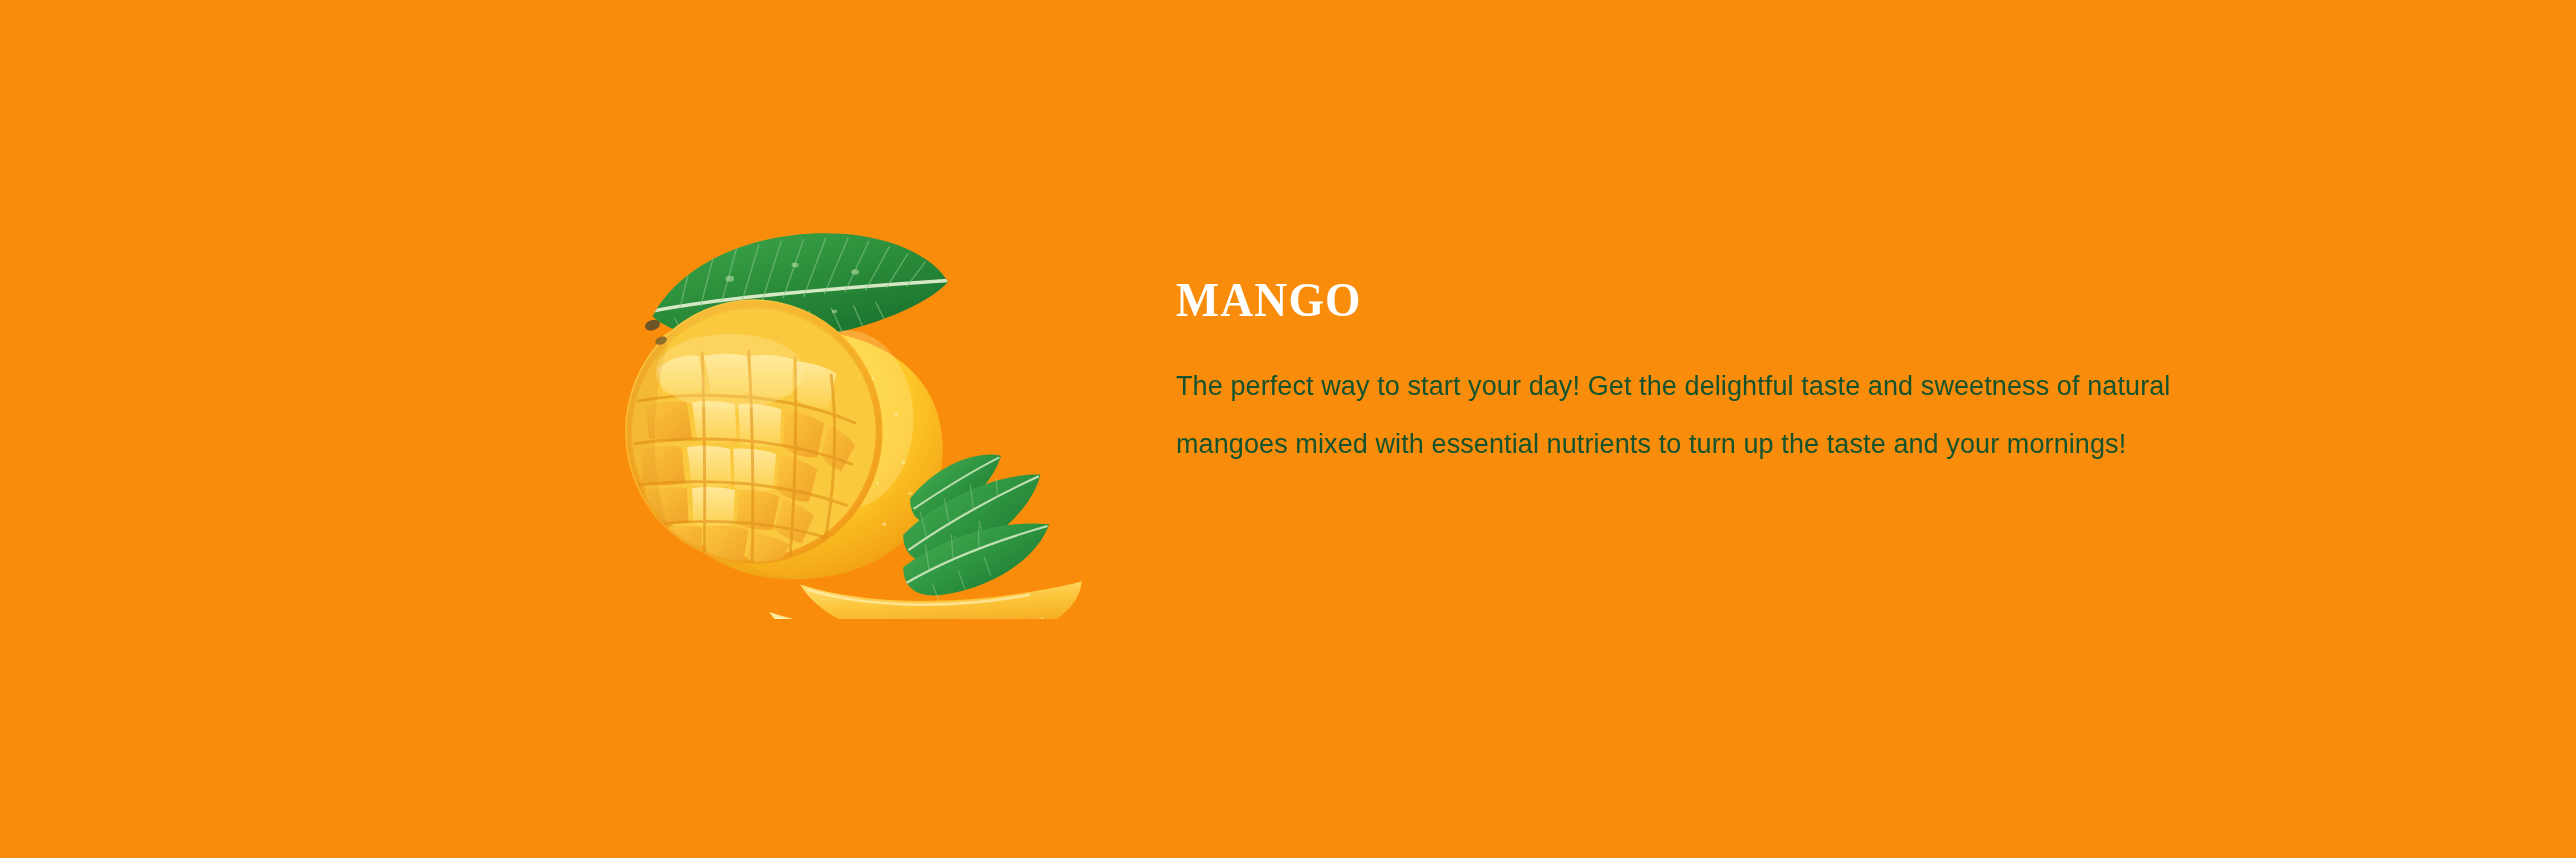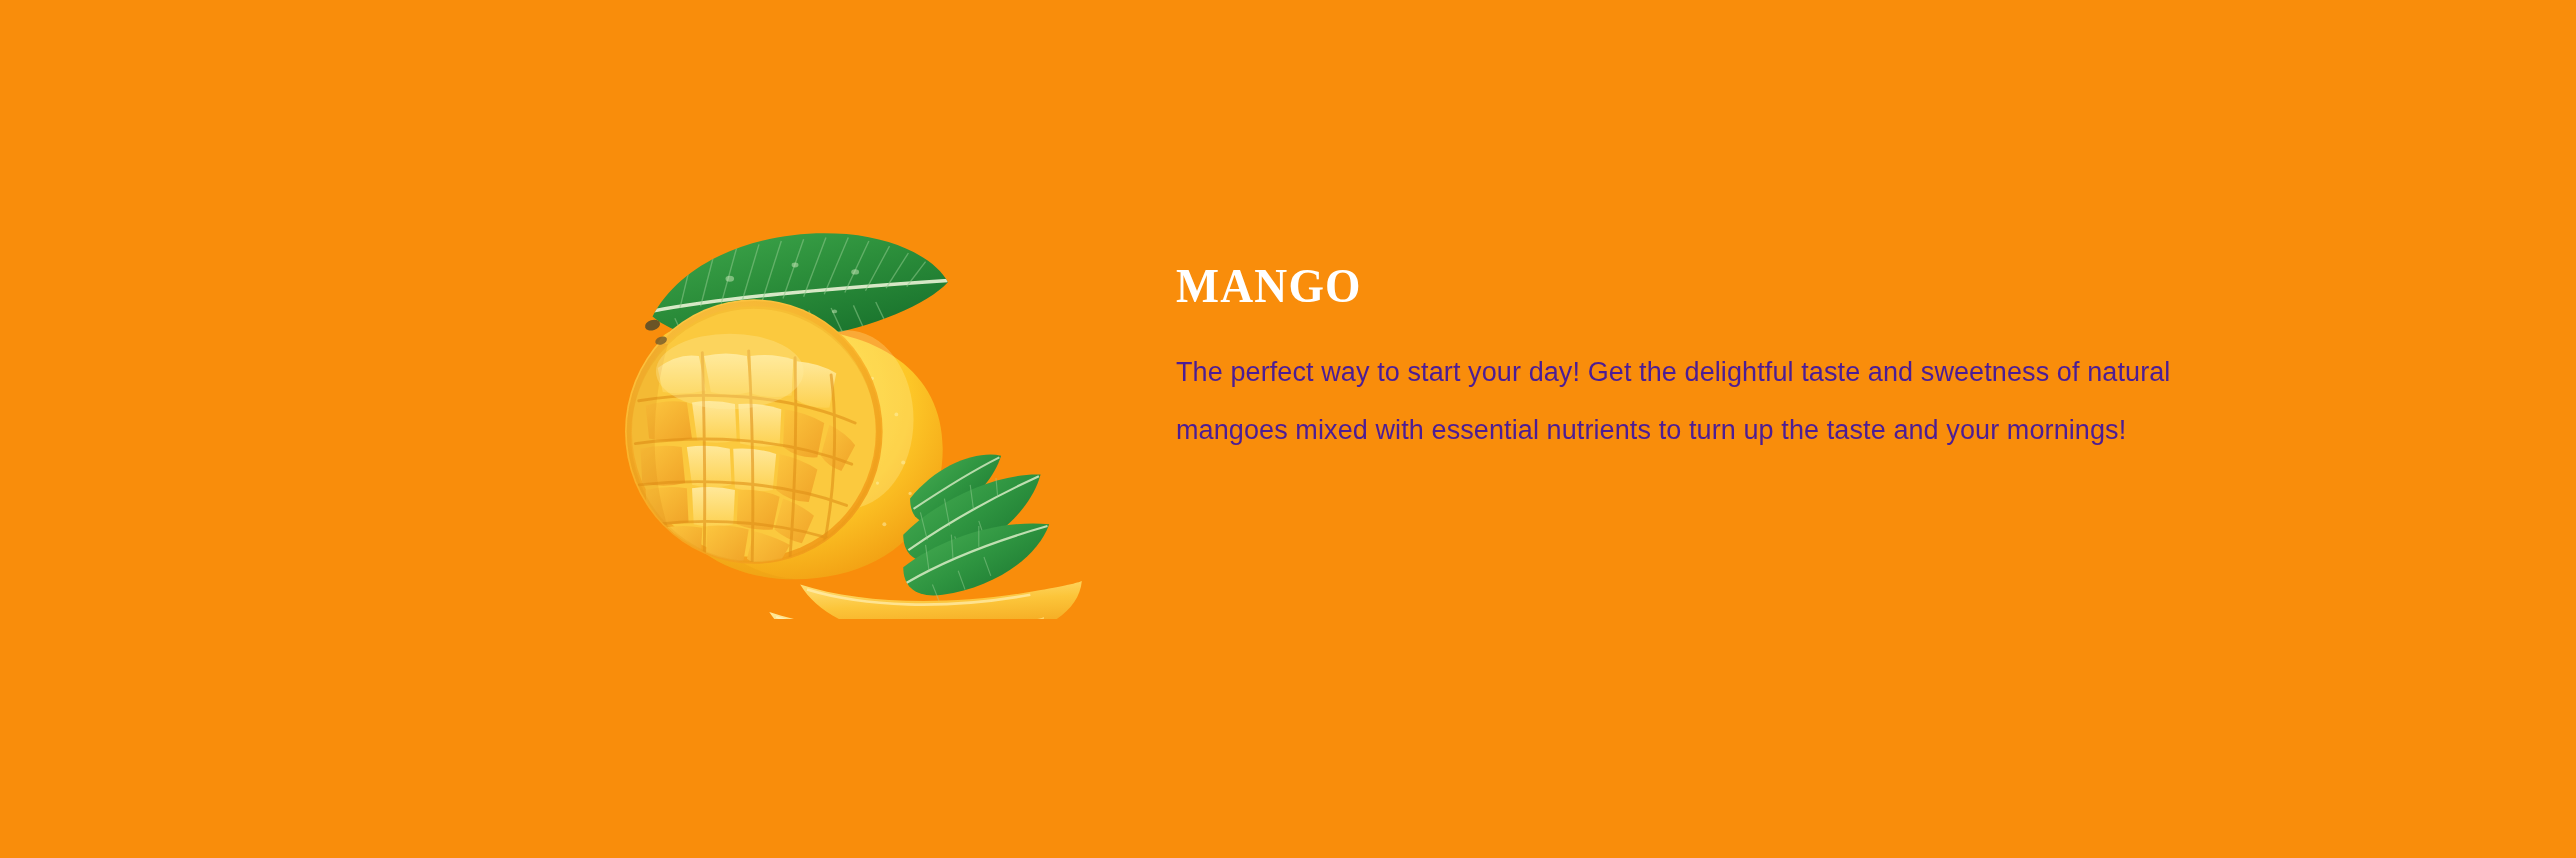--- a/index.html
+++ b/index.html
@@ -30,21 +30,21 @@
     top:215px;
     width:498px;
     height:404px;
   }
   .media svg { display:block; width:100%; height:100%; }
 
   
   .copy {
     position:absolute;
     left:1176px;
-    top:261px;
+    top:275px;
     width:1056px;
   }
 
   .headline {
     font-family:"Liberation Serif", "DejaVu Serif", serif;
     font-weight:700;
     font-size:49px;
     line-height:1.02;
     letter-spacing:1.3px;
     color:#FFFFFF;
@@ -52,21 +52,21 @@
     white-space:nowrap;
     transform:scaleX(0.93);
     transform-origin:left center;
   }
 
   .body-copy {
     font-family:"Liberation Sans", sans-serif;
     font-weight:300;
     font-size:27px;
     line-height:58px;
-    color:#4c1d95;
+    color:#14532d;
     letter-spacing:0.1px;
   }
 </style>
 </head>
 <body>
 
 <div class="banner">
 
   <div class="media">
     <svg viewBox="0 0 580 470" xmlns="http://www.w3.org/2000/svg">

